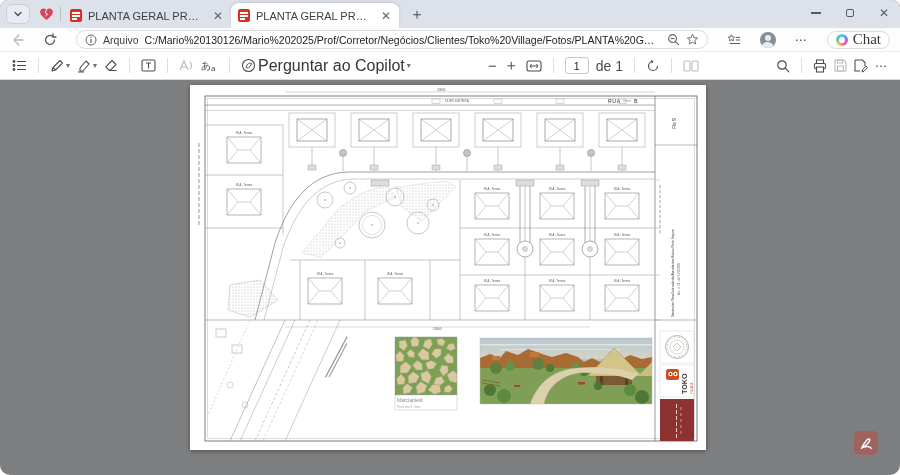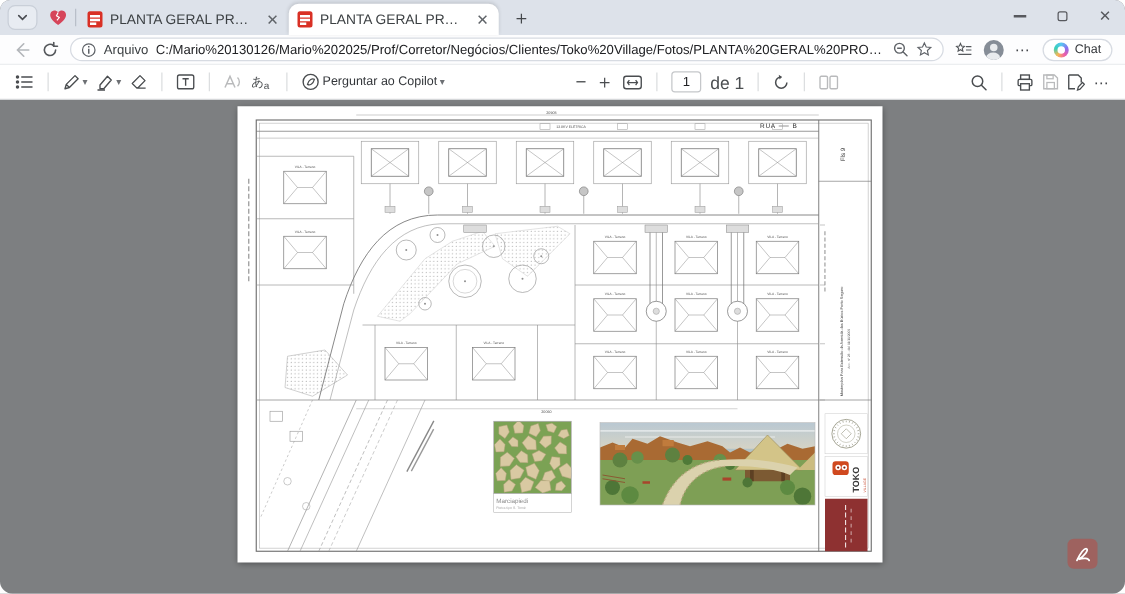--- a/index.html
+++ b/index.html
@@ -23,44 +23,44 @@
   .tabclose { font-size:12px; color:#5f6368; padding:0 1px; }
   .newtab { width:24px; height:24px; margin:0 0 2px 6px; display:flex; align-items:center; justify-content:center;
             font-size:15px; color:#44474b; cursor:pointer; }
   .wincontrols { position:absolute; right:10px; top:3px; display:flex; gap:22px; align-items:center; height:20px; }
   .wc { width:12px; height:12px; display:flex; align-items:center; justify-content:center; cursor:pointer; }
   .wc-min { width:10px; height:1.2px; background:#57595e; }
   .wc-max { width:8.5px; height:8.5px; border:1.2px solid #57595e; border-radius:2px; }
   .wc-x { font-size:12px; color:#57595e; line-height:1; }
 
   
-  .addressbar { height:24px; background:#fdfdfe; display:flex; align-items:center; padding:0 10px; gap:9px;
+  .addressbar { height:24px; background:#fdfdfe; display:flex; align-items:center; padding:0 10px; gap:19px;
                 border-bottom:1px solid #eceef0; }
   .nav-ico { width:14px; height:14px; flex:0 0 auto; }
   .urlpill { flex:1; height:19px; border:1px solid #d7dbe2; border-radius:10px; background:#fff;
              display:flex; align-items:center; padding:0 8px; gap:6px; min-width:0; }
   .scheme { font-size:10.5px; color:#3c4043; flex:0 0 auto; }
   .url { font-size:10.5px; color:#202124; flex:1; white-space:nowrap; overflow:hidden; text-overflow:ellipsis; }
   .avatar { width:16px; height:16px; border-radius:50%; background:#868d97; position:relative; overflow:hidden; flex:0 0 auto; cursor:pointer;}
   .avatar:before { content:""; position:absolute; left:5px; top:3px; width:6px; height:6px; border-radius:50%; background:#e9ebee; }
   .avatar:after  { content:""; position:absolute; left:2.5px; top:10px; width:11px; height:8px; border-radius:50%; background:#e9ebee; }
   .dots3 { font-size:12px; color:#44474b; letter-spacing:1px; cursor:pointer; }
   .chatbtn { height:18px; border:1px solid #d7dbe2; border-radius:10px; background:#fff; display:flex; align-items:center;
              gap:5px; padding:0 8px; cursor:pointer; }
   .copilot-dot { width:12px; height:12px; border-radius:50%;
     background:conic-gradient(#58c6f2,#8a6ff0,#ef5da8,#f7b955,#35d0ba,#58c6f2); position:relative; }
   .copilot-dot:before { content:""; position:absolute; inset:3px; background:#fff; border-radius:50%; }
-  .chatlabel { font-size:10px; color:#33363a; }
+  .chatlabel { font-size:15px; color:#33363a;font-family:Liberation Serif, serif; }
 
   
   .pdftoolbar { height:28px; background:#ffffff; border-bottom:1px solid #d5d7d9; display:flex; align-items:center;
                 padding:0 12px; gap:7px; color:#3a3d40; }
   .ti { height:20px; display:flex; align-items:center; justify-content:center; gap:2px; cursor:pointer; flex:0 0 auto; }
   .sep { width:1px; height:15px; background:#dcdee0; margin:0 4px; flex:0 0 auto; }
-  .copilot-label { font-size:10px; color:#33363a; }
+  .copilot-label { font-size:16px; color:#33363a; }
   .chev { font-size:8px; color:#6d7074; }
   .zoomtxt { font-size:15px; color:#4a4d50; }
   .page-input { width:24px; height:17px; border:1px solid #c5c7ca; border-radius:3px; font-size:10.5px; text-align:center;
                 color:#202124; padding:0; font-family:"Liberation Sans",sans-serif; }
   .pagetotal { font-size:14px; color:#4a4d50; }
   .spacer { flex:1; }
   .grayed { opacity:.38; }
 
   
   .content { position:relative; height:395px; }

